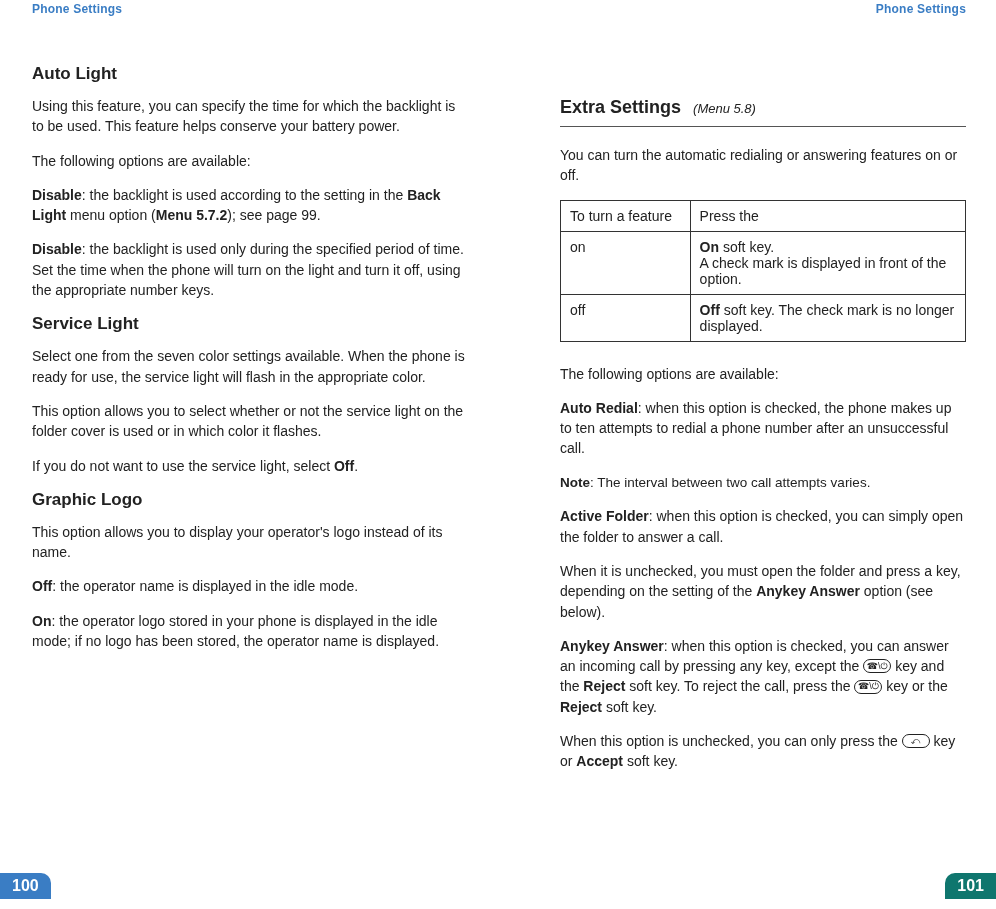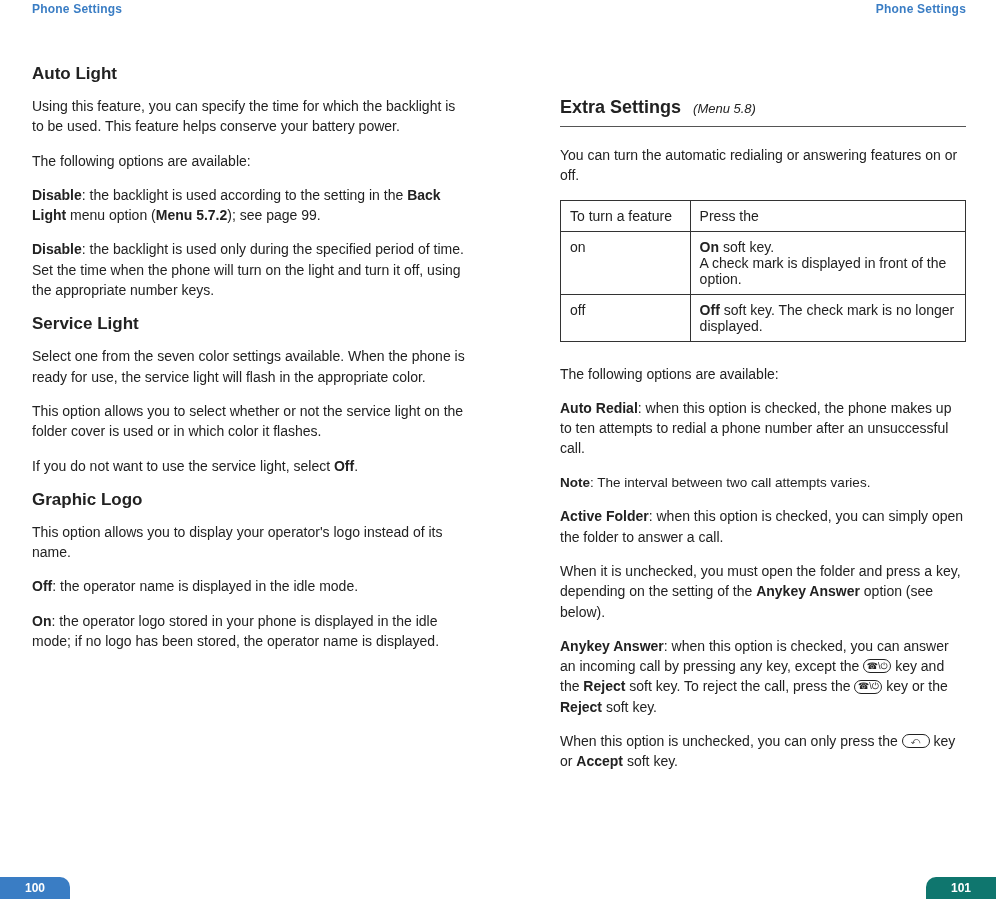--- a/index.html
+++ b/index.html
@@ -82,22 +82,22 @@
     vertical-align: top;
     font-weight: normal;
   }
   table.feature th { font-weight: normal; }
   .col-a { width: 32%; }
   .page-num {
     position: absolute;
     bottom: 10px;
     color: #fff;
     font-weight: bold;
-    font-size: 12px;
-    padding: 4px 25px;
+    font-size: 16px;
+    padding: 4px 12px;
   }
   .page-num.left {
     left: 0;
     background: #3a7dc4;
     border-top-right-radius: 10px;
   }
   .page-num.right {
     right: 0;
     background: #0f766e;
     border-top-left-radius: 10px;

